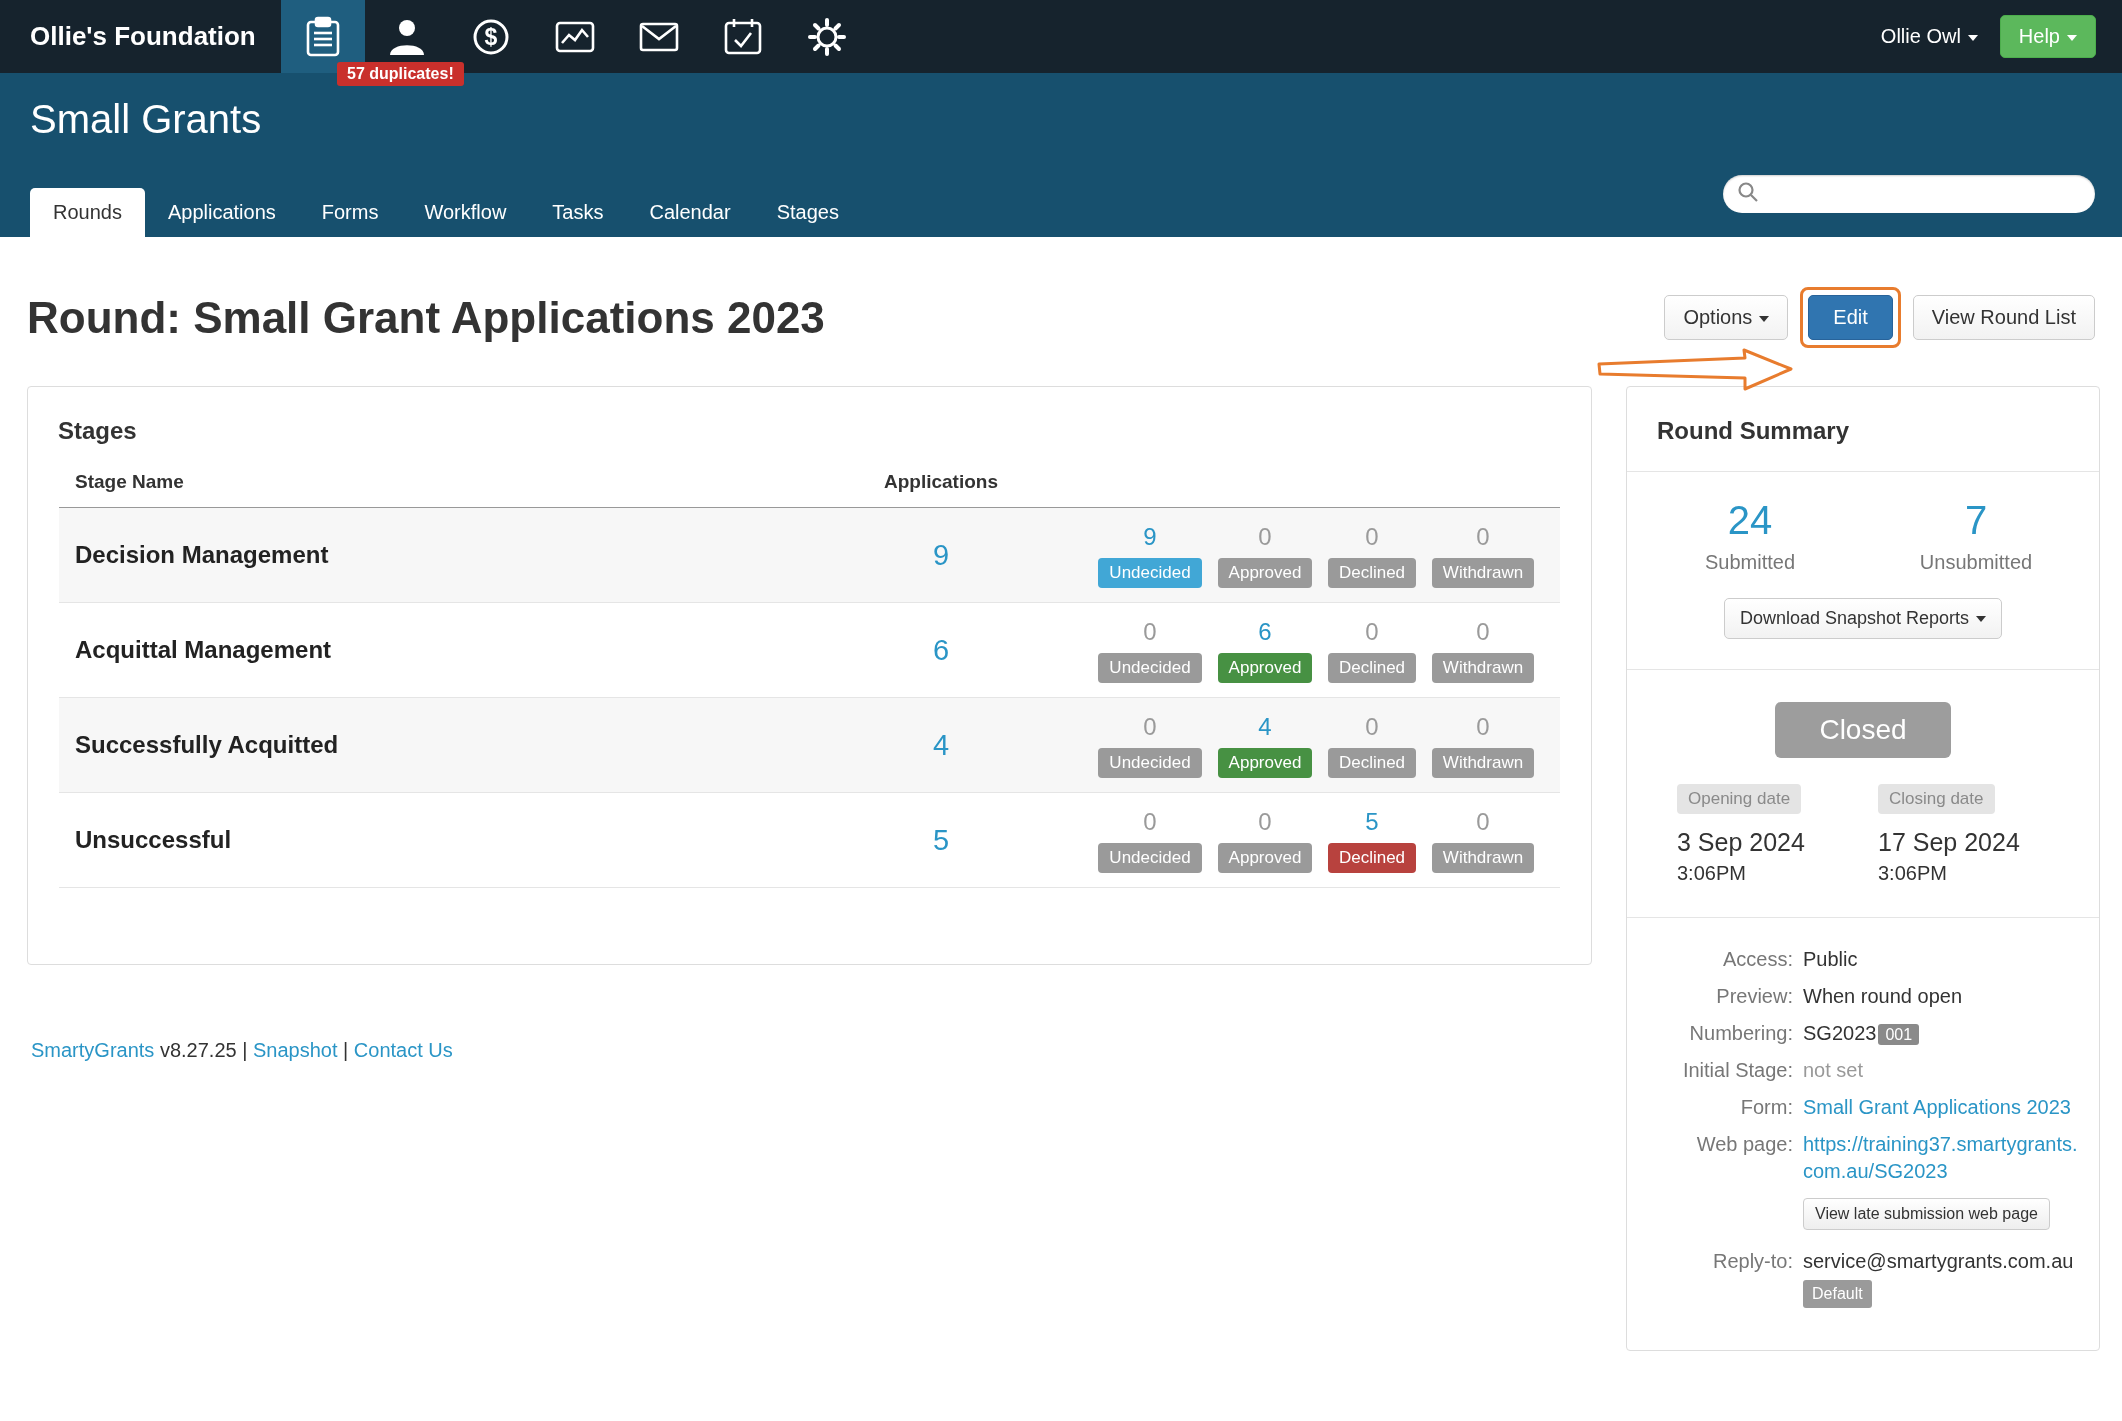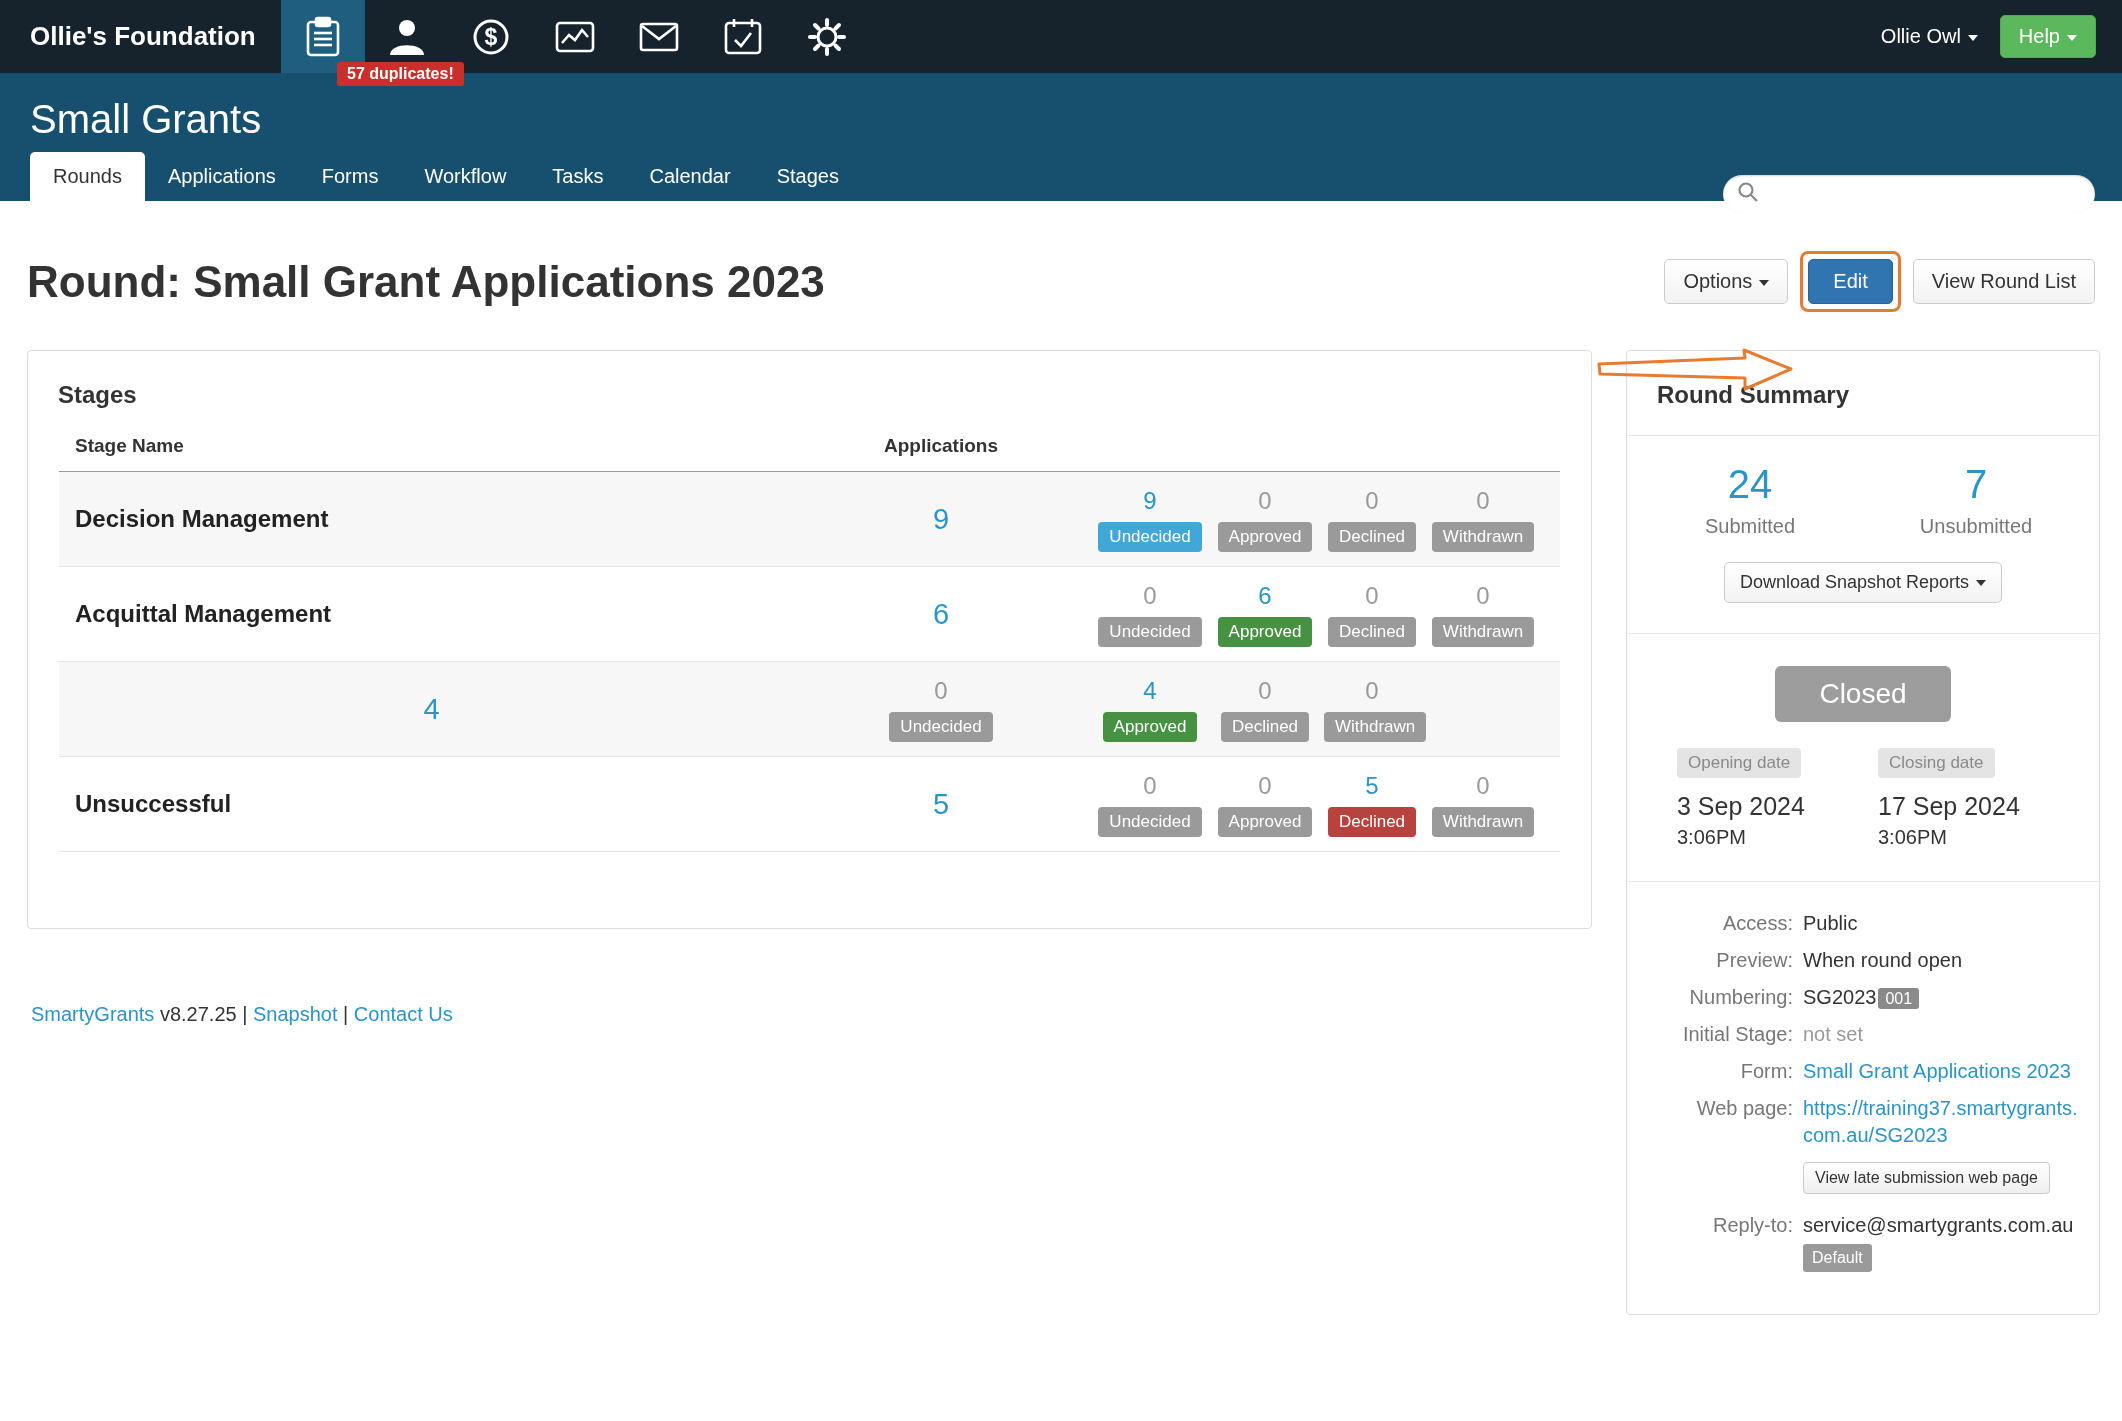--- a/index.html
+++ b/index.html
@@ -21,21 +21,21 @@
   .icon-tile.active { background:var(--active-tile,#1f5e7f); }
   .icon-tile svg { display:block; }
   .nav-right { margin-left:auto; display:flex; align-items:center; gap:22px; padding-right:26px; }
   .user-menu { font-size:20px; color:#fff; cursor:pointer; }
   .help-btn { background:var(--help-green,#5cb85c); border:1px solid #4cae4c; color:#fff; font-size:20px;
     padding:9px 18px; border-radius:5px; cursor:pointer; }
   .dup-badge { position:absolute; left:337px; top:62px; z-index:5; background:#c9302c; color:#fff;
     font-size:16px; font-weight:bold; padding:3px 10px; border-radius:3px; }
 
   
-  .band { height:128px; background:var(--band-bg,#17506e); position:relative; color:#fff; }
+  .band { height:164px; background:var(--band-bg,#17506e); position:relative; color:#fff; }
   .app-title { font-size:40px; font-weight:400; padding:24px 0 0 30px; }
   .tabs { position:absolute; left:30px; bottom:0; display:flex; }
   .tab { padding:13px 23px; font-size:20px; color:#fff; cursor:pointer; }
   .tab.active { background:#fff; color:#333; border-radius:5px 5px 0 0; }
   .search-box { position:absolute; right:27px; top:102px; width:372px; height:38px; background:#fff;
     border-radius:19px; display:flex; align-items:center; padding:0 14px; box-shadow:inset 0 1px 2px rgba(0,0,0,.2); }
   .search-box input { border:none; outline:none; flex:1; font-size:18px; font-family:inherit; background:transparent; margin-left:8px; }
 
   
   .content { padding:0 27px; position:relative; }
@@ -273,20 +273,21 @@
               <a class="status-count">0</a>
               <span class="status-badge">Declined</span>
             </div>
             <div class="status-cell wd">
               <a class="status-count">0</a>
               <span class="status-badge">Withdrawn</span>
             </div>
           </div>
 
           <div class="t-row odd">
+            <div class="stage-name">Successfully Acquitted</div>
             <div class="total-cell"><a class="total-link">4</a></div>
             <div class="status-cell und">
               <a class="status-count">0</a>
               <span class="status-badge">Undecided</span>
             </div>
             <div class="status-cell app active">
               <a class="status-count">4</a>
               <span class="status-badge">Approved</span>
             </div>
             <div class="status-cell dec">

